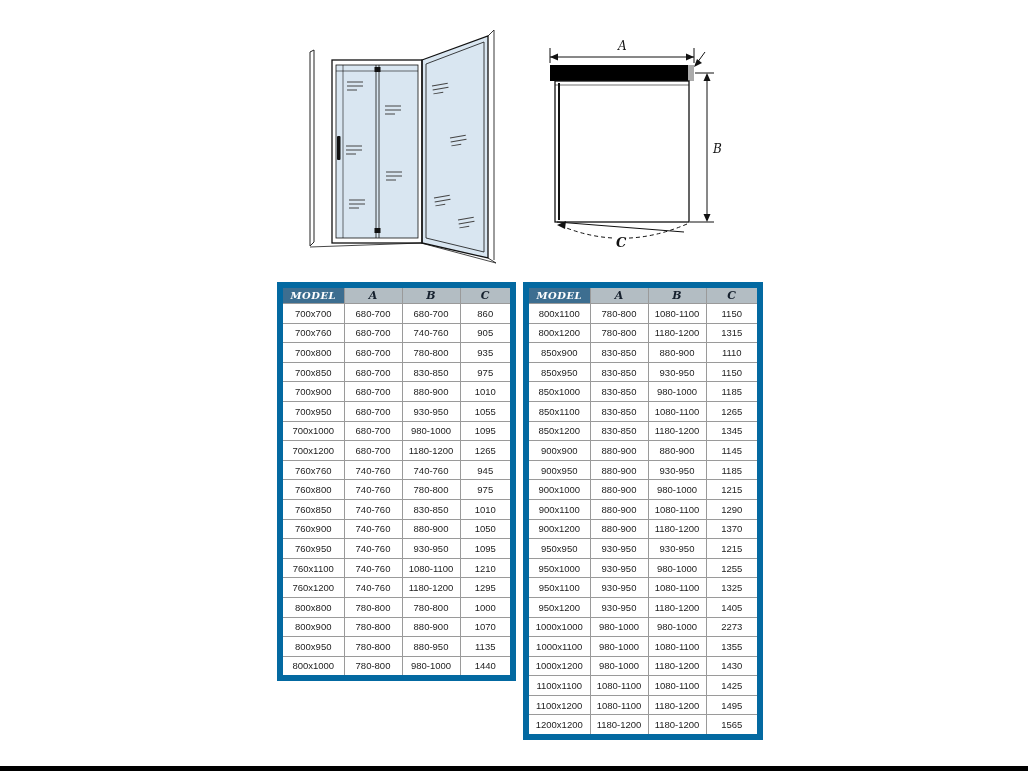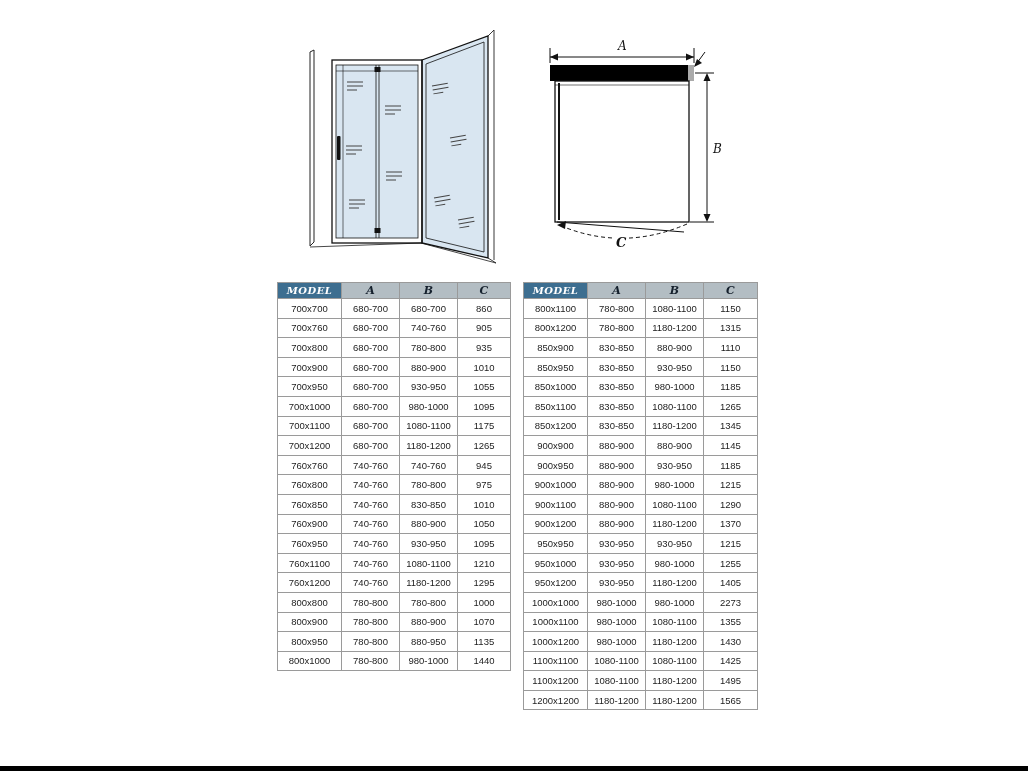--- a/index.html
+++ b/index.html
@@ -7,21 +7,21 @@
     width:1028px; height:771px; background:#ffffff; position:relative;
     font-family:"Liberation Sans", sans-serif; overflow:hidden;
   }
   .page { position:absolute; inset:0; }
 
   svg.iso { position:absolute; left:250px; top:20px; }
   svg.topv { position:absolute; left:532px; top:38px; }
 
   table.spec {
     position:absolute; border-collapse:collapse; table-layout:fixed;
-    font-size:9.5px; color:#1c1c1c; border:1px solid #0369a1;
+    font-size:9.5px; color:#1c1c1c; border:6px solid #0369a1;
   }
   table.spec th, table.spec td {
     border:1px solid #9a9a9a; text-align:center; padding:0 2px;
     overflow:hidden; white-space:nowrap;
   }
   table.spec td { height:18.6px; }
   table.spec th { height:15px; }
   th.thm {
     background:#3d6e90; color:#ffffff;
     font-family:"DejaVu Serif", serif; font-style:italic; font-weight:bold;
@@ -185,42 +185,42 @@
           <td>740-760</td>
           <td>905</td>
         </tr>
         <tr>
           <td>700x800</td>
           <td>680-700</td>
           <td>780-800</td>
           <td>935</td>
         </tr>
         <tr>
+          <td>700x850</td>
+          <td>680-700</td>
+          <td>830-850</td>
+          <td>975</td>
+        </tr>
+        <tr>
           <td>700x900</td>
           <td>680-700</td>
           <td>880-900</td>
           <td>1010</td>
         </tr>
         <tr>
           <td>700x950</td>
           <td>680-700</td>
           <td>930-950</td>
           <td>1055</td>
         </tr>
         <tr>
           <td>700x1000</td>
           <td>680-700</td>
           <td>980-1000</td>
           <td>1095</td>
-        </tr>
-        <tr>
-          <td>700x1100</td>
-          <td>680-700</td>
-          <td>1080-1100</td>
-          <td>1175</td>
         </tr>
         <tr>
           <td>700x1200</td>
           <td>680-700</td>
           <td>1180-1200</td>
           <td>1265</td>
         </tr>
         <tr>
           <td>760x760</td>
           <td>740-760</td>
@@ -384,20 +384,26 @@
           <td>930-950</td>
           <td>1215</td>
         </tr>
         <tr>
           <td>950x1000</td>
           <td>930-950</td>
           <td>980-1000</td>
           <td>1255</td>
         </tr>
         <tr>
+          <td>950x1100</td>
+          <td>930-950</td>
+          <td>1080-1100</td>
+          <td>1325</td>
+        </tr>
+        <tr>
           <td>950x1200</td>
           <td>930-950</td>
           <td>1180-1200</td>
           <td>1405</td>
         </tr>
         <tr>
           <td>1000x1000</td>
           <td>980-1000</td>
           <td>980-1000</td>
           <td>2273</td>

